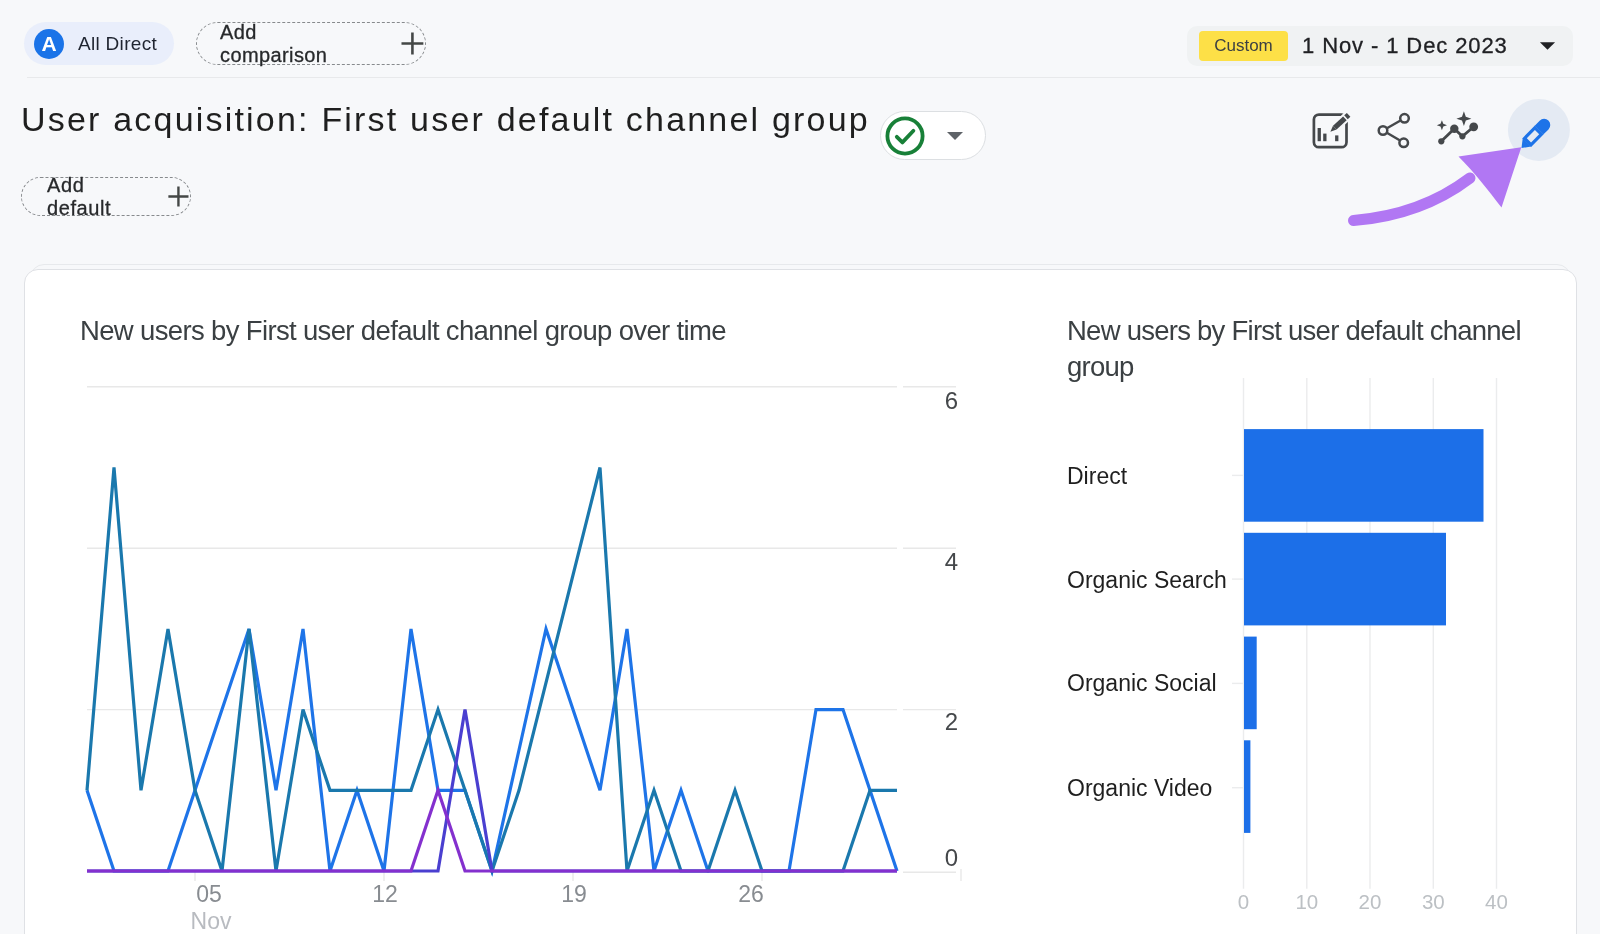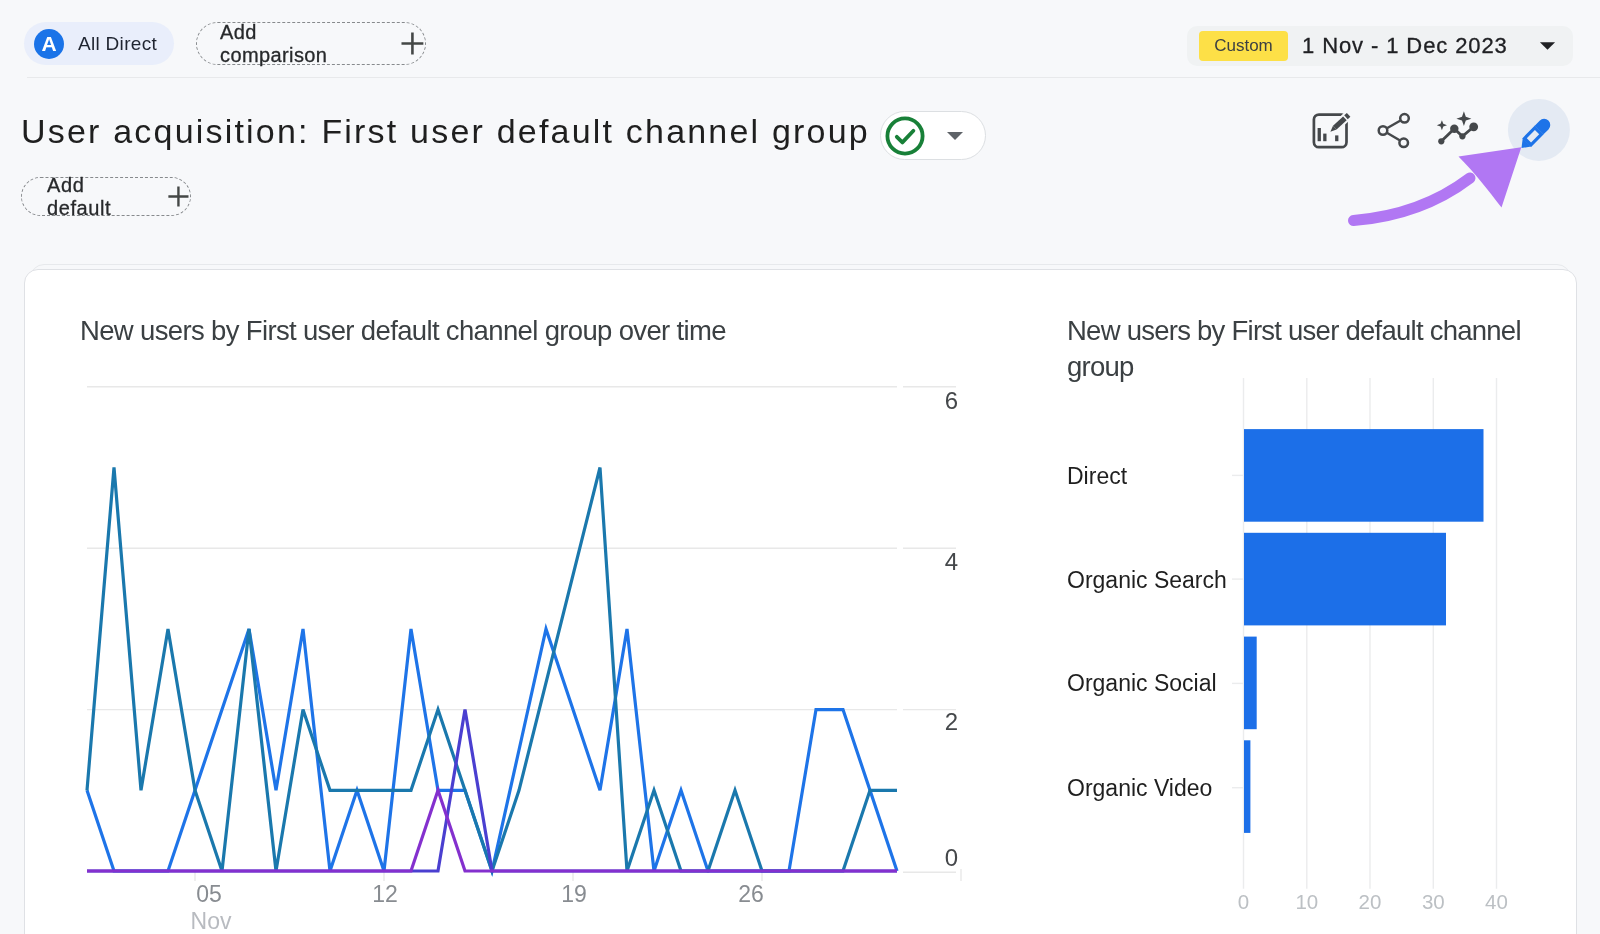--- a/index.html
+++ b/index.html
@@ -25,21 +25,21 @@
 <div class="chip" style="left:1187px;top:26px;width:386px;height:40px;background:#f0f2f3;border-radius:10px;">
   <div style="margin-left:12px;width:89px;height:30px;background:#fde047;border-radius:4px;display:flex;align-items:center;justify-content:center;font-size:17px;color:#3c4043;">Custom</div>
   <div style="margin-left:14px;font-size:22px;color:#202124;letter-spacing:0.9px;-webkit-text-stroke:0.3px #202124;">1 Nov - 1 Dec 2023</div>
   <svg width="17" height="10" viewBox="0 0 18 10" style="margin-left:31px;">
       <path d="M1 1h16l-8 8z" fill="#202124"></path>
     </svg>
 </div>
 
 <div class="abs" style="left:27px;top:77px;width:1573px;height:1.4px;background:#e8e9eb;"></div>
 
-<div class="abs" style="left:21px;top:112px;font-size:34px;letter-spacing:2.2px;color:#1f1f1f;white-space:nowrap;">User acquisition: First user default channel group</div>
+<div class="abs" style="left:21px;top:100px;font-size:34px;letter-spacing:2.2px;color:#1f1f1f;white-space:nowrap;">User acquisition: First user default channel group</div>
 
 <div class="chip" style="left:880px;top:111px;width:106px;height:49px;background:#fff;border:1px solid #dcdfe2;border-radius:25px;">
   <svg width="40" height="40" viewBox="0 0 40 40" style="margin-left:4px;">
     <circle cx="20" cy="20" r="17.6" fill="none" stroke="#188038" stroke-width="3.8"></circle>
     <path d="M11.8 20.8l5.6 5.6 11-11.6" fill="none" stroke="#188038" stroke-width="3.8" stroke-linecap="round" stroke-linejoin="round"></path>
   </svg>
   <svg width="18" height="10" viewBox="0 0 18 10" style="margin-left:21px;">
       <path d="M1 1h16l-8 8z" fill="#5f6368"></path>
     </svg>
 </div>

